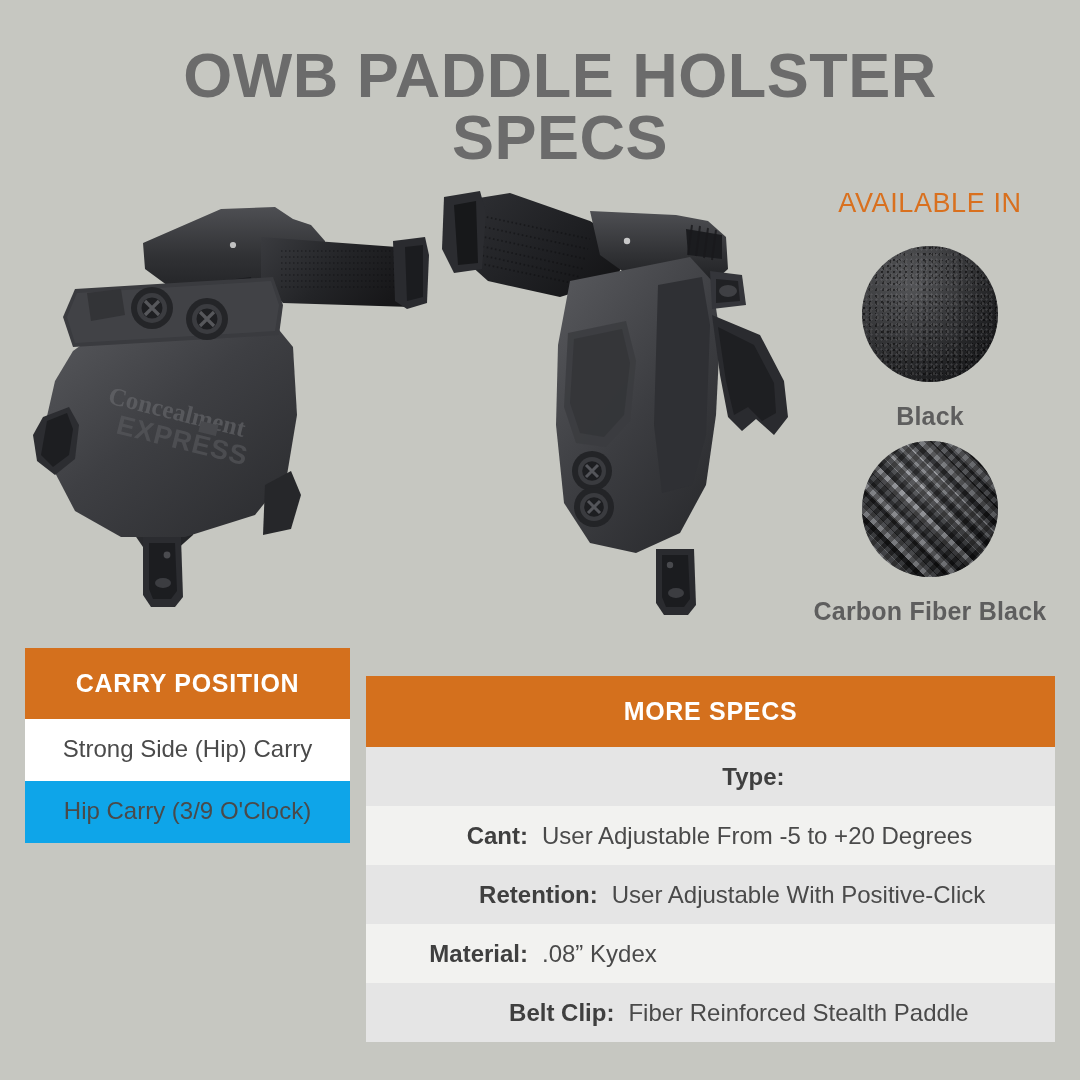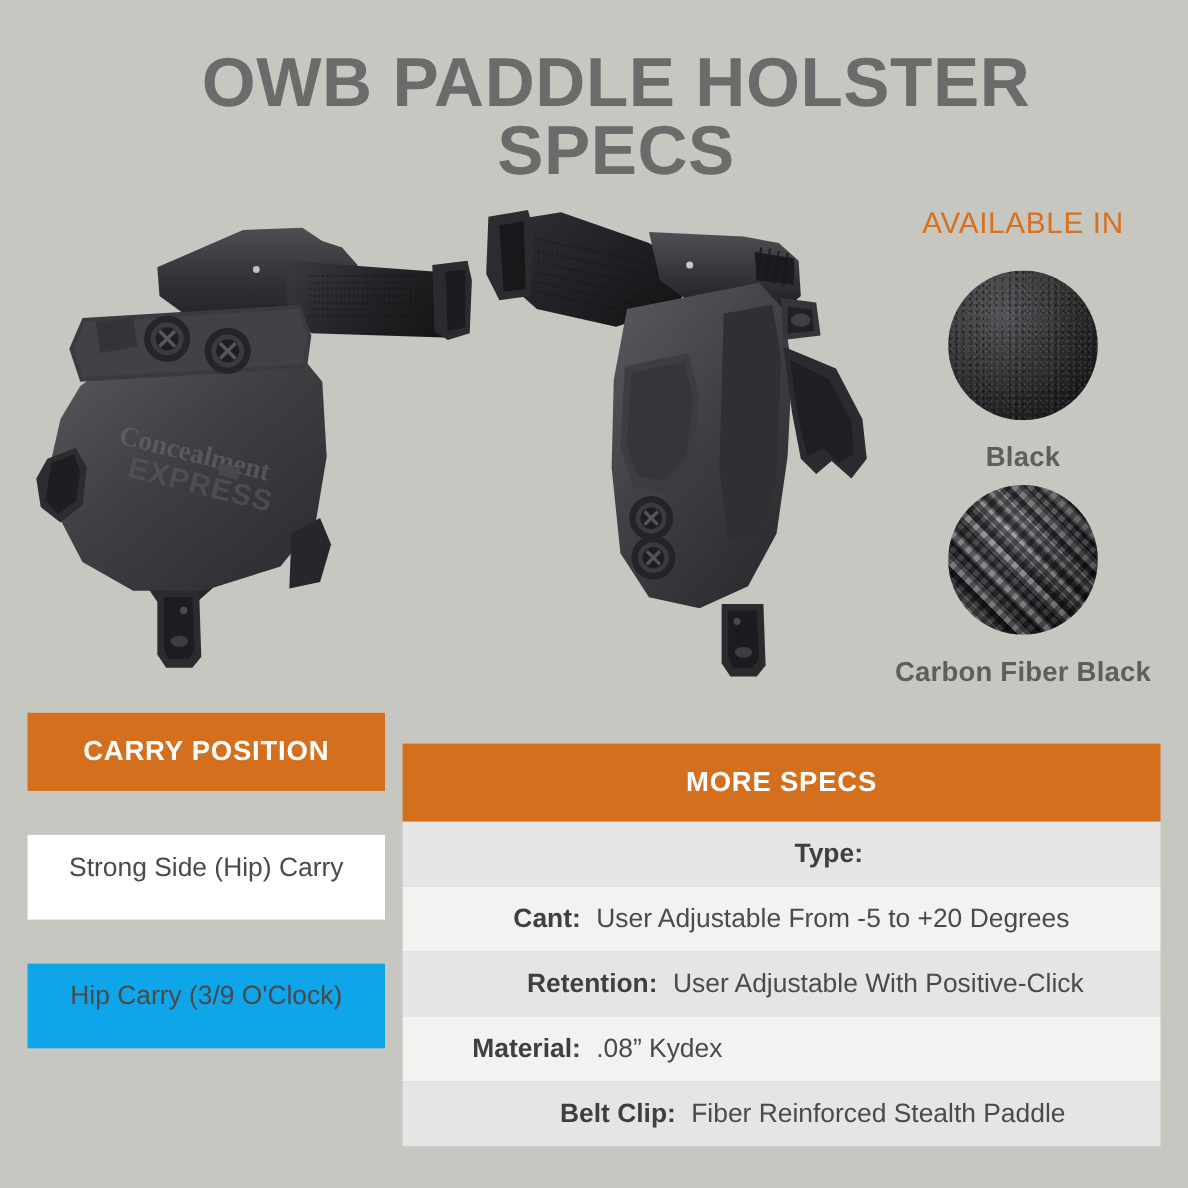--- a/index.html
+++ b/index.html
@@ -94,23 +94,23 @@
     position:absolute; left:366px; top:676px; width:689px;
   }
   .tbl-header {
     background:#d4701d;
     color:#ffffff;
     font-size:25px; font-weight:700; letter-spacing:0.7px;
     text-align:center;
     height:71px; line-height:71px;
   }
   .carry-row {
-    height:77px; line-height:59px;
+    height:62px; line-height:59px;
     font-size:24px; color:#4a4a4a;
-    text-align:center; font-weight:400;margin-top:40px;
+    text-align:center; font-weight:400;
   }
   .carry-row.odd { background:#ffffff; }
   .carry-row.even { background:#0ea5e9; }
 
   .spec-row {
     height:59px; display:flex; align-items:center;
   }
   .spec-row.odd { background:#e5e5e5;justify-content:center; }
   .spec-row.even { background:#f2f2f0; }
   .spec-label {

